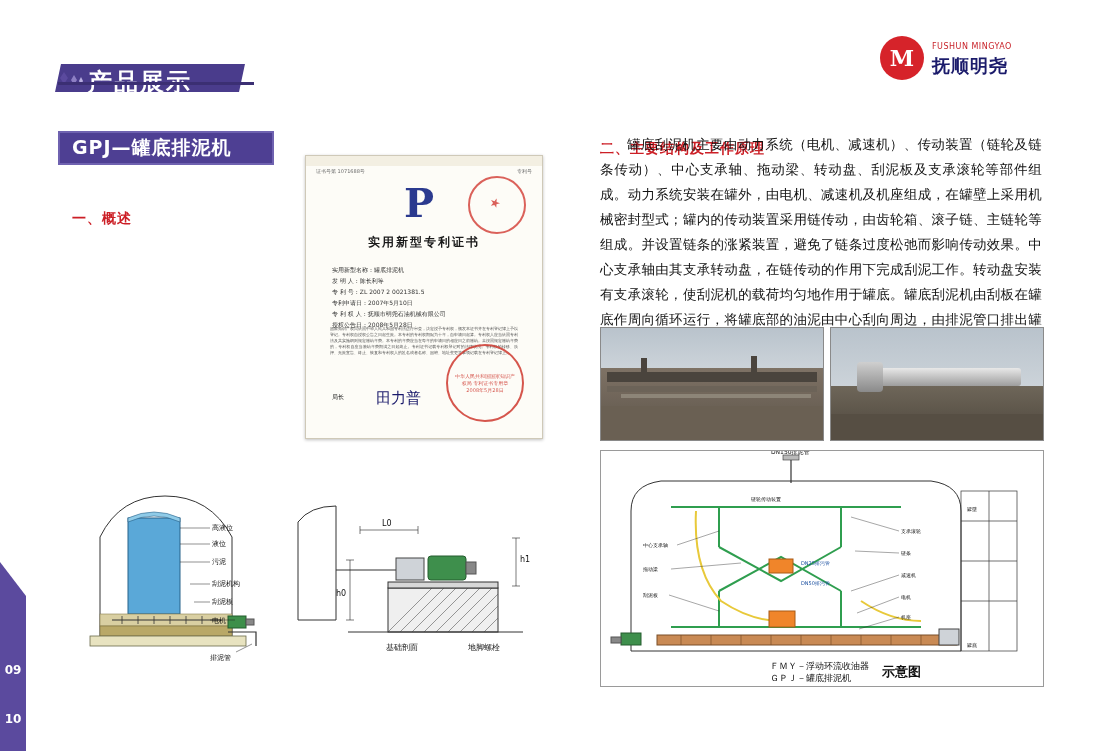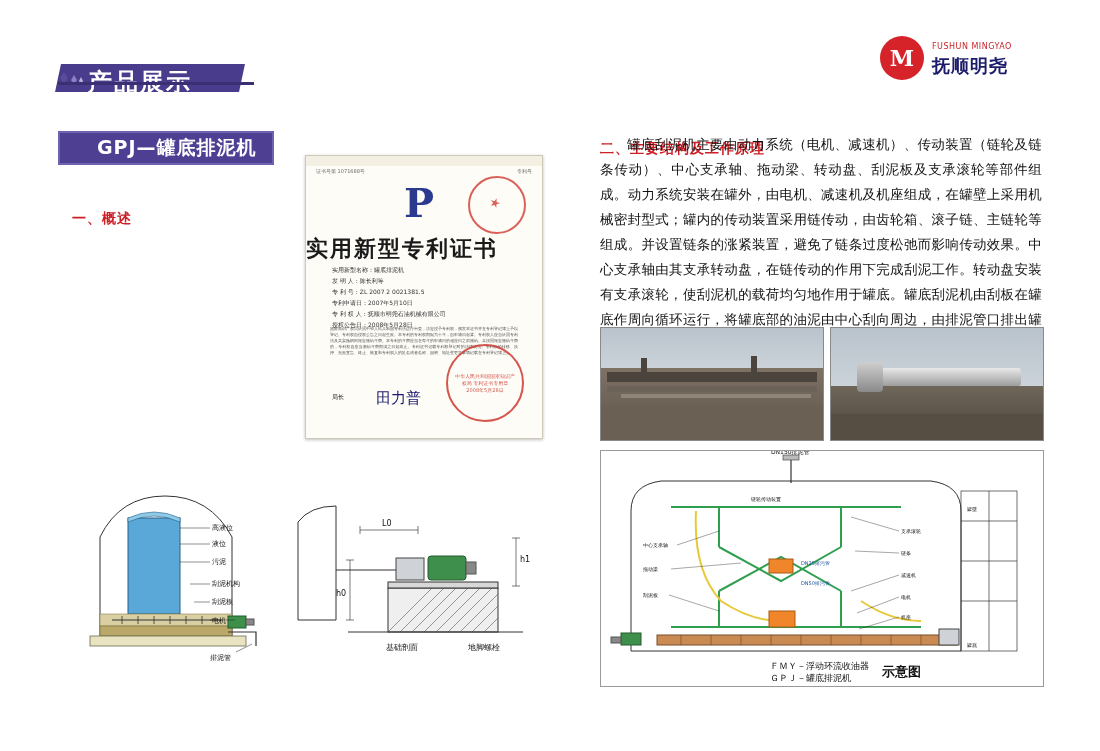--- a/index.html
+++ b/index.html
@@ -70,21 +70,21 @@
     position:absolute;left:52px;top:18px;font-size:18px;color:#1b1b6b;font-weight:bold;letter-spacing:1px;
   }
 
   
   .prod-plate{
     position:absolute;left:58px;top:131px;width:216px;height:34px;
     background:#4e3f93;border:2px solid #6f62b0;
     display:flex;align-items:center;padding-left:12px;box-sizing:border-box;
   }
   .prod-plate span{
-    color:#ffffff;font-size:19px;font-weight:bold;letter-spacing:1px;margin-left:25px;
+    color:#ffffff;font-size:19px;font-weight:bold;letter-spacing:1px;
   }
 
   
   .sec-head{
     position:absolute;color:#cc1f26;font-size:14px;font-weight:bold;letter-spacing:1px;
   }
   .sec-head.left{left:72px;top:210px;text-align:right;}
   .sec-head.right{left:600px;top:110px;margin-top:30px;}
 
   
@@ -118,22 +118,22 @@
   }
   .cert .stampA{
     position:absolute;right:16px;top:20px;width:54px;height:54px;border-radius:50%;
     border:2px solid #d23b33;opacity:.8;
   }
   .cert .stampA:after{
     content:"";position:absolute;left:20px;top:20px;width:10px;height:10px;background:#d23b33;
     transform:rotate(20deg);clip-path:polygon(50% 0,61% 35%,98% 35%,68% 57%,79% 91%,50% 70%,21% 91%,32% 57%,2% 35%,39% 35%);
   }
   .cert .maintitle{
-    position:absolute;left:0;top:78px;width:100%;
-    font-size:22px;font-weight:bold;color:#1a1a1a;letter-spacing:2px;
+    position:absolute;left:0;top:78px;width:100%;text-align:center;
+    font-size:12px;font-weight:bold;color:#1a1a1a;letter-spacing:2px;
     font-family:"DejaVu Serif","Liberation Serif",serif;
   }
   .cert .fields{
     position:absolute;left:26px;top:108px;width:184px;font-size:6px;color:#333;line-height:11px;
   }
   .cert .fields div{white-space:nowrap;overflow:hidden;}
   .cert .fineprint{
     position:absolute;left:24px;top:170px;width:188px;height:56px;
     font-size:4px;color:#555;line-height:6px;text-align:justify;
     border:0;
@@ -174,20 +174,25 @@
   .schem-cap{
     position:absolute;left:770px;top:660px;width:220px;font-size:9px;color:#111;text-align:left;
   }
   .schem-cap b{font-size:13px;}
 </style>
 </head>
 <body>
 
 <div class="page">
 
+  <div class="edge-strip">
+    <div class="bar"></div>
+    <div class="pagenum n1">09</div>
+    <div class="pagenum n2">10</div>
+  </div>
 
   <div class="hdr-banner">
     <div class="slab2"></div>
     <div class="slab"></div>
     <svg class="dots" width="24" height="18">
       <polygon points="4,0 8,6 4,12 0,6" fill="#5b4a9e"></polygon>
       <polygon points="14,3 17,8 14,13 11,8" fill="#8d7fc4"></polygon>
       <polygon points="21,5 23,9 21,13 19,9" fill="#b9aee0"></polygon>
     </svg>
     <div class="title-zh">产品展示</div>

